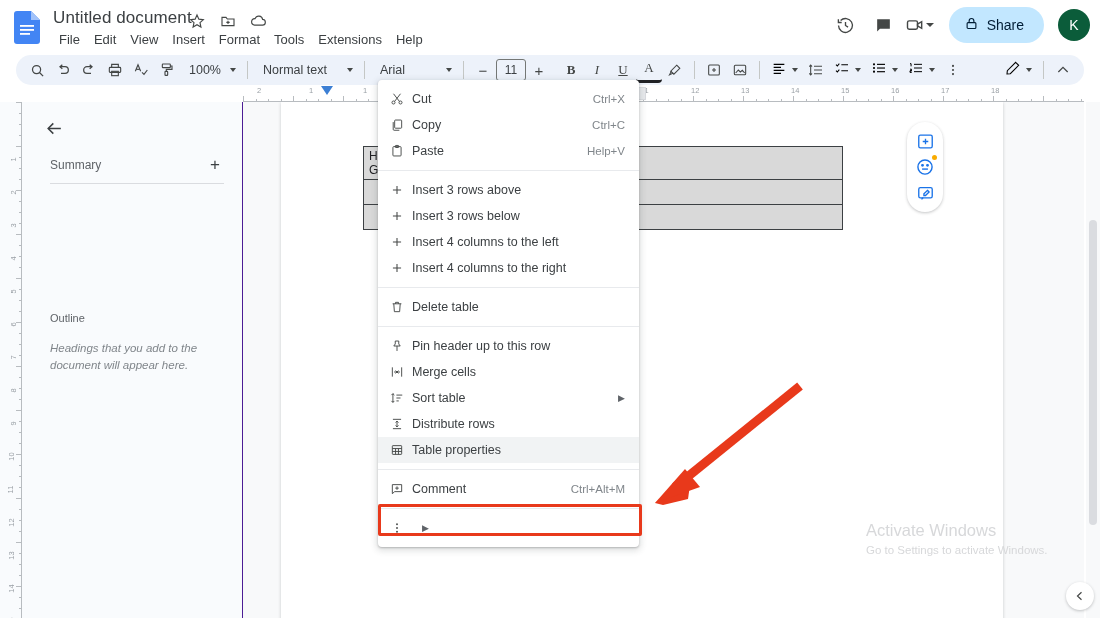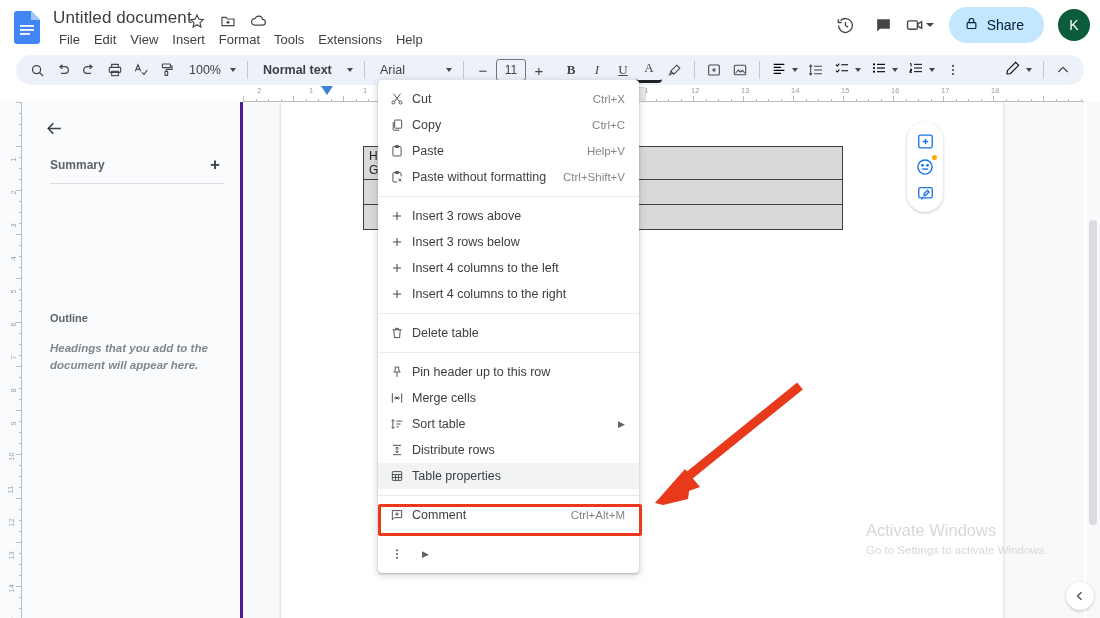--- a/index.html
+++ b/index.html
@@ -52,21 +52,21 @@
   .hruler { position:absolute; left:243px; top:86px; width:841px; height:16px; background:#fff; overflow:hidden; }
   .vruler { position:absolute; left:0px; top:102px; width:22px; height:516px; background:#f9fbfd; overflow:hidden; }
   .tick { position:absolute; background:#b8bcc0; }
   .rnum { position:absolute; font-size:7.5px; color:#9aa0a6; font-family:"Liberation Sans", sans-serif; }
   .vrnum { position:absolute; font-size:7.5px; color:#9aa0a6; transform: rotate(-90deg); transform-origin:center; }
   .indent-marker { position:absolute; left:80px; top:0px; width:0;height:0;
      border-left:6px solid transparent;border-right:6px solid transparent;border-top:9px solid #3c7fd4; }
   .ruler-grip { position:absolute; top:1px; width:8px; height:13px; background:#e8eaed; border:1px solid #dadce0; }
 
   
-  .sidebar { position:absolute; left:22px; top:102px; width:221px; height:516px; background:#f9fbfd; border-right:3px solid #4c1d95;font-weight:bold;}
+  .sidebar { position:absolute; left:22px; top:102px; width:221px; height:516px; background:#f9fbfd; border-right:1px solid #4c1d95;}
   .sb-back { position:absolute; left:18px; top:12px; width:28px; height:28px; display:flex; align-items:center; justify-content:center; color:#3c4043; cursor:pointer; border-radius:50%;}
   .sb-summary-row { position:absolute; left:28px; top:54px; width:170px; display:flex; align-items:center; justify-content:space-between; }
   .sb-summary-label { font-size:12px; color:#5f6368; }
   .sb-plus { font-size:17px; color:#3c4043; line-height:1; cursor:pointer; }
   .sb-divider { position:absolute; left:28px; top:81px; width:174px; height:1px; background:#dadce0; }
   .sb-outline-label { position:absolute; left:28px; top:210px; font-size:11px; color:#5f6368; }
   .sb-outline-hint { position:absolute; left:28px; top:238px; width:182px; font-size:11.5px; color:#80868b; font-style:italic; line-height:1.45; }
 
   
   .canvas { position:absolute; left:243px; top:102px; width:841px; height:516px; background:#f8f9fa; overflow:hidden; }
@@ -238,21 +238,21 @@
         </svg>
     </div>
 
     <div class="sel-box">
       <span class="tb-text">100%</span>
       <span class="dd-arrow"></span>
     </div>
 
     <div class="tb-sep"></div>
 
-    <div class="sel-box" style="min-width:104px;font-weight:bold;">
+    <div class="sel-box" style="min-width:104px;">
       <span class="tb-text">Normal text</span>
       <span class="dd-arrow" style="margin-left:auto;"></span>
     </div>
 
     <div class="tb-sep"></div>
 
     <div class="sel-box" style="min-width:86px;">
       <span class="tb-text">Arial</span>
       <span class="dd-arrow" style="margin-left:auto;"></span>
     </div>
@@ -613,31 +613,20 @@
       <div class="ctxitem">
         <span class="ctx-ico">
           <svg width="14" height="14" viewBox="0 0 24 24" fill="none" stroke="currentColor" stroke-width="1.6">
             <rect x="5" y="4.5" width="14" height="16" rx="1.4"></rect>
             <rect x="9" y="2.5" width="6" height="3.5" rx="1"></rect>
           </svg>
         </span>
         <span class="ctx-label">Paste</span>
         <span class="ctx-short">Help+V</span>
       </div>
-      <div class="ctxitem">
-        <span class="ctx-ico">
-          <svg width="14" height="14" viewBox="0 0 24 24" fill="none" stroke="currentColor" stroke-width="1.6">
-            <path d="M19 11V6a1.5 1.5 0 0 0-1.5-1.5H6.5A1.5 1.5 0 0 0 5 6v13a1.5 1.5 0 0 0 1.5 1.5H12"></path>
-            <rect x="9" y="2.5" width="6" height="3.5" rx="1"></rect>
-            <path d="M14.5 14.5l5 5M19.5 14.5l-5 5"></path>
-          </svg>
-        </span>
-        <span class="ctx-label">Paste without formatting</span>
-        <span class="ctx-short">Ctrl+Shift+V</span>
-      </div>
       <div class="ctx-sep"></div>
       <div class="ctxitem">
         <span class="ctx-ico">
           <svg width="14" height="14" viewBox="0 0 24 24" fill="none" stroke="currentColor" stroke-width="1.8">
             <path d="M12 5v14M5 12h14"></path>
           </svg>
         </span>
         <span class="ctx-label">Insert 3 rows above</span>
       </div>
       <div class="ctxitem">

